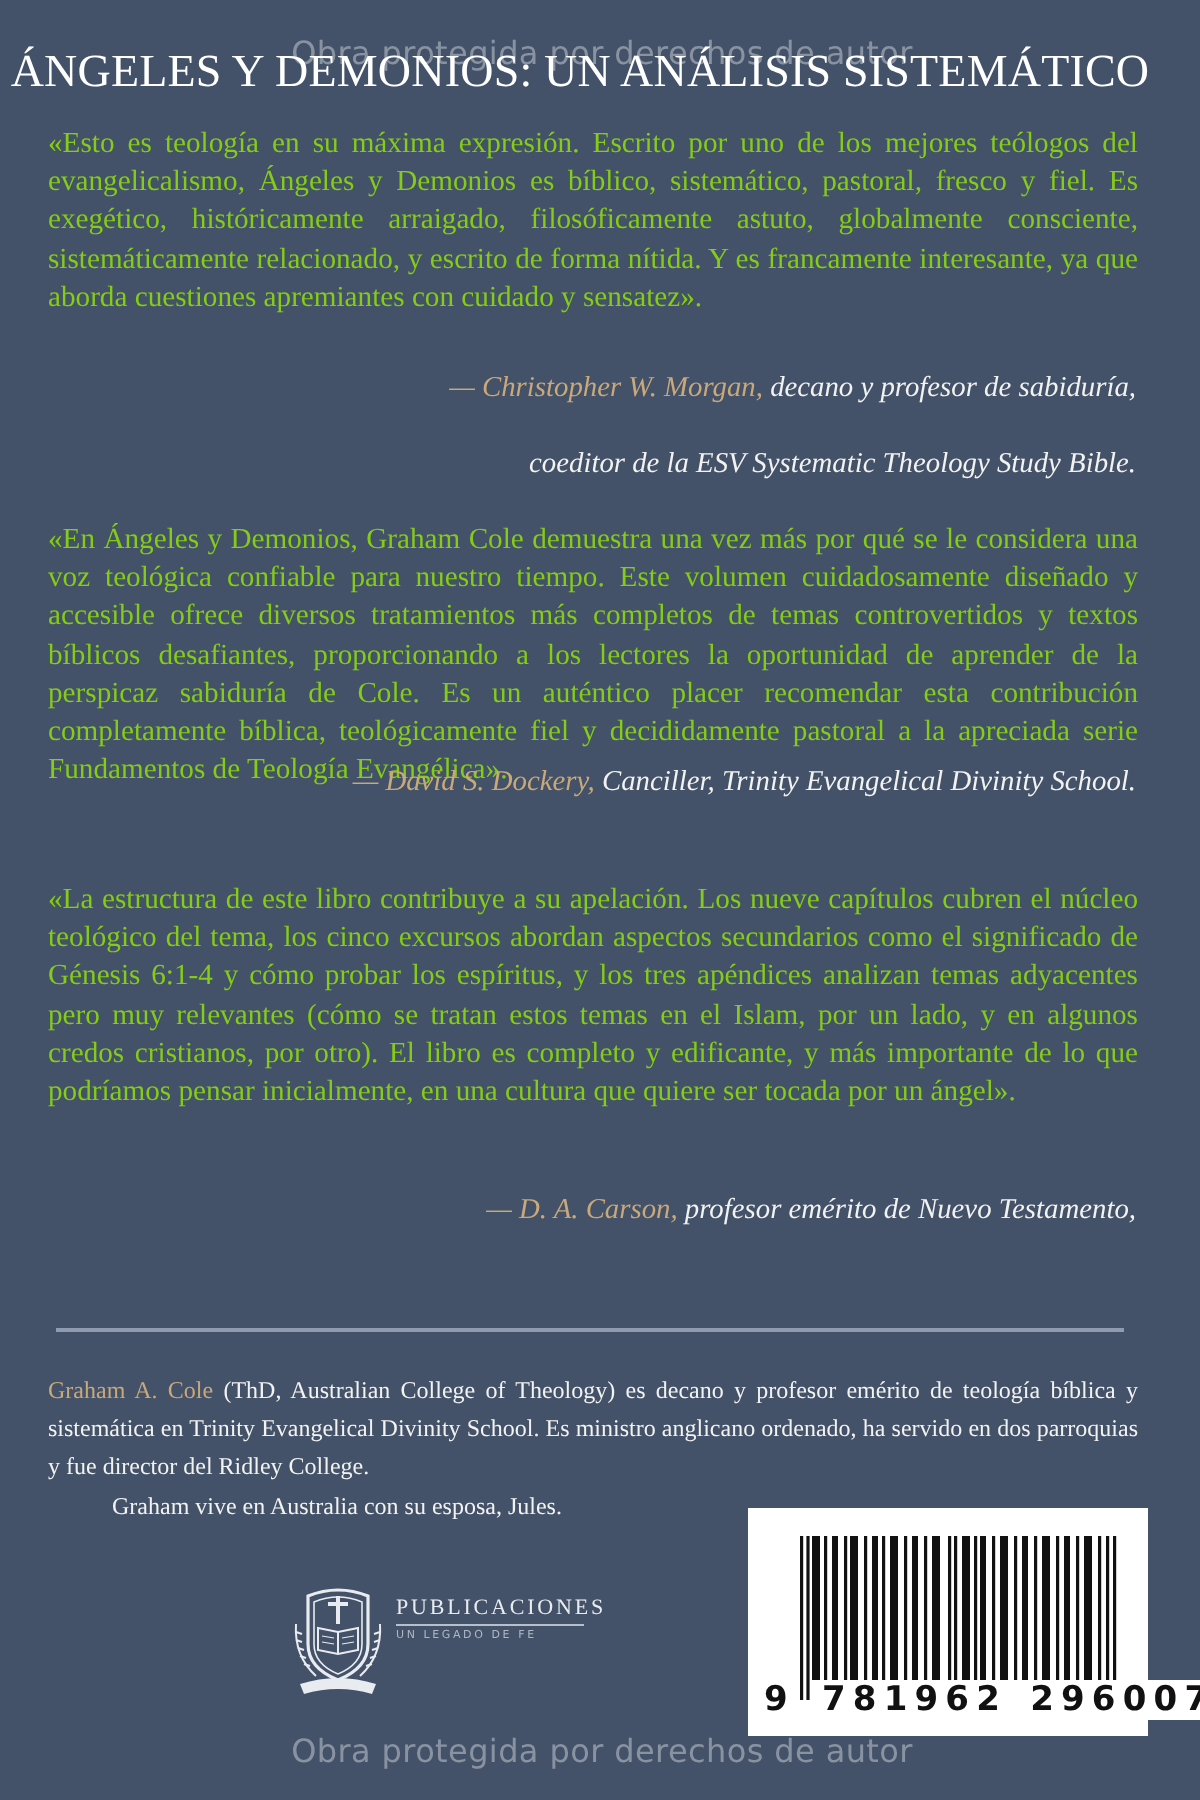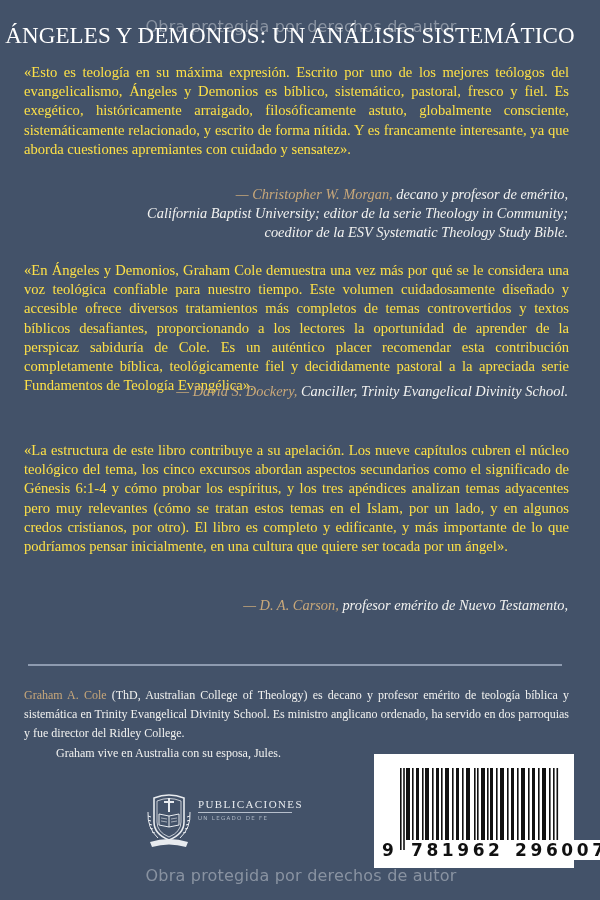--- a/index.html
+++ b/index.html
@@ -38,21 +38,21 @@
       color: #ffffff;
       white-space: nowrap;
     }
     .quote {
       position: absolute;
       left: 24px;
       width: 545px;
       font-size: 14.6px;
       line-height: 19.2px;
       text-align: justify;
-      color: #fde047;
+      color: #84cc16;
     }
     .attrib {
       position: absolute;
       right: 32px;
       width: 540px;
       text-align: right;
       font-style: italic;
       font-size: 14.4px;
       line-height: 19px;
       color: #f2f2f0;
@@ -155,22 +155,22 @@
   </style>
 </head>
 <body>
 
 <div class="watermark top">Obra protegida por derechos de autor</div>
 
 <h1 class="title" style="margin:0;font-weight:normal;">ÁNGELES Y DEMONIOS: UN ANÁLISIS SISTEMÁTICO</h1>
 
 <p class="quote" style="top:63px;margin:0;">«Esto es teología en su máxima expresión. Escrito por uno de los mejores teólogos del evangelicalismo, Ángeles y Demonios es bíblico, sistemático, pastoral, fresco y fiel. Es exegético, históricamente arraigado, filosóficamente astuto, globalmente consciente, sistemáticamente relacionado, y escrito de forma nítida. Y es francamente interesante, ya que aborda cuestiones apremiantes con cuidado y sensatez».</p>
 <div class="attrib" style="top:185px;">
-  <span class="accent">— Christopher W. Morgan,</span><span> decano y profesor de emérito,</span><br>
-  <span>California Baptist University; editor de la serie Theology in Community;</span><br>
+  <span class="accent">— Christopher W. Morgan,</span><span> decano y profesor de sabiduría,</span><br>
+  <br>
   <span>coeditor de la ESV Systematic Theology Study Bible.</span>
 </div>
 
 <p class="quote" style="top:261px;margin:0;">«En Ángeles y Demonios, Graham Cole demuestra una vez más por qué se le considera una voz teológica confiable para nuestro tiempo. Este volumen cuidadosamente diseñado y accesible ofrece diversos tratamientos más completos de temas controvertidos y textos bíblicos desafiantes, proporcionando a los lectores la oportunidad de aprender de la perspicaz sabiduría de Cole. Es un auténtico placer recomendar esta contribución completamente bíblica, teológicamente fiel y decididamente pastoral a la apreciada serie Fundamentos de Teología Evangélica».</p>
 <div class="attrib" style="top:382px;">
   <span class="accent">— David S. Dockery,</span><span> Canciller, Trinity Evangelical Divinity School.</span>
 </div>
 
 <p class="quote" style="top:441px;margin:0;">«La estructura de este libro contribuye a su apelación. Los nueve capítulos cubren el núcleo teológico del tema, los cinco excursos abordan aspectos secundarios como el significado de Génesis 6:1-4 y cómo probar los espíritus, y los tres apéndices analizan temas adyacentes pero muy relevantes (cómo se tratan estos temas en el Islam, por un lado, y en algunos credos cristianos, por otro). El libro es completo y edificante, y más importante de lo que podríamos pensar inicialmente, en una cultura que quiere ser tocada por un ángel».</p>
 <div class="attrib" style="top:596px;">

